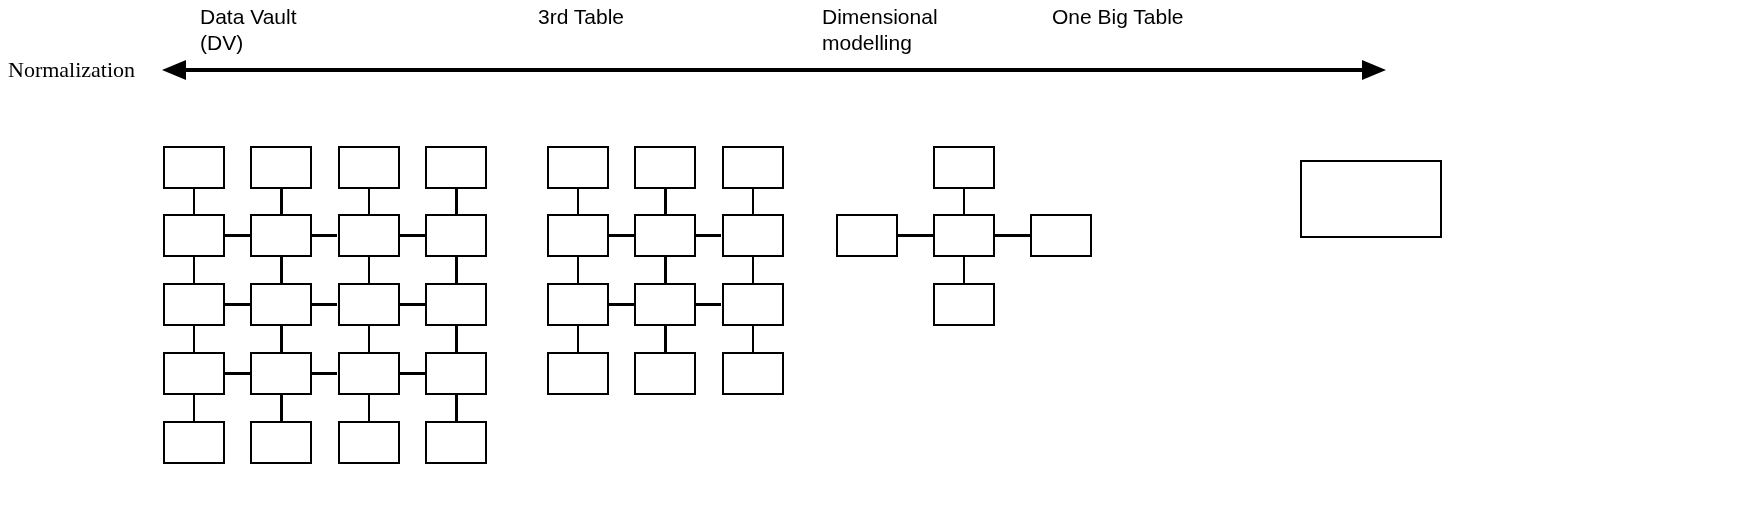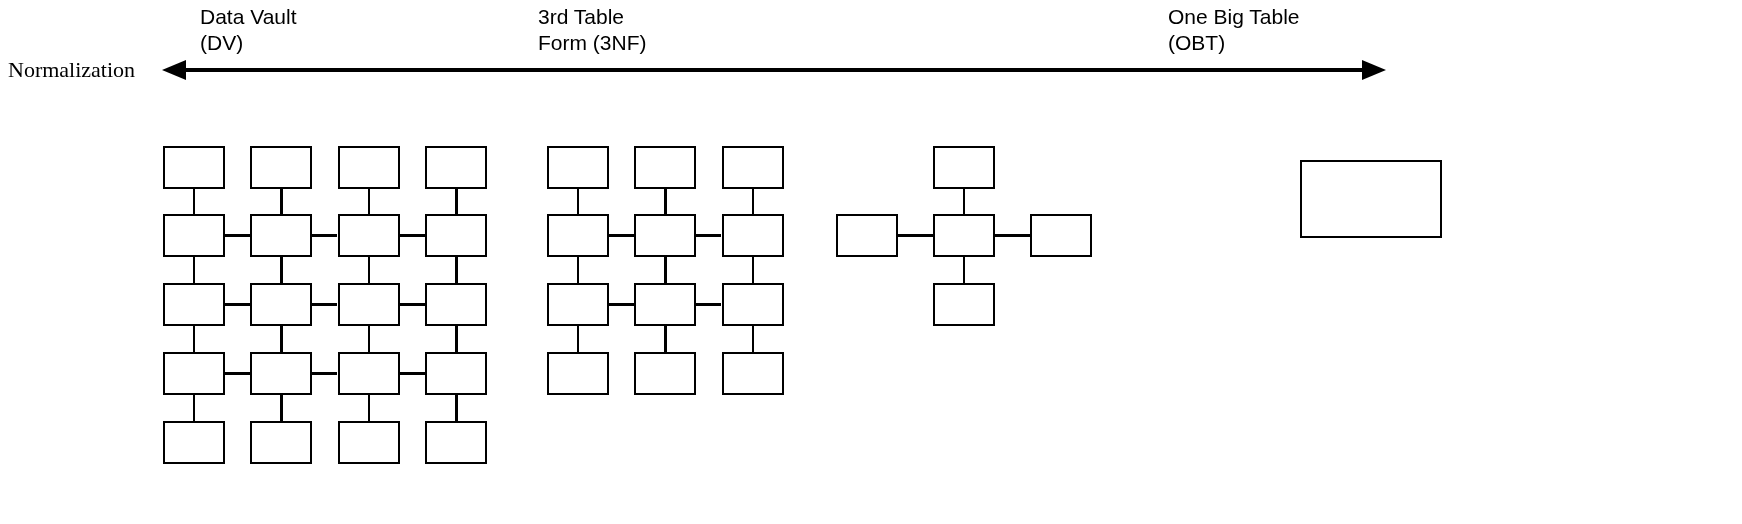--- a/index.html
+++ b/index.html
@@ -47,21 +47,21 @@
     text-align: left;
     font-size: 21px;
     line-height: 26px;
     color: #000;
   }
   .column-heading .line { display: block; }
 
   #heading-dv   { left: 200px; }
   #heading-3nf  { left: 538px; }
   #heading-dim  { left: 822px; }
-  #heading-obt  { left: 1168px; }
+  #heading-obt  { left: 1052px; }
 
   
   .model-cluster { position: absolute; }
 
   .entity-box {
     position: absolute;
     box-sizing: border-box;
     border: 2.5px solid #000000;
     background: #ffffff;
     z-index: 2;
@@ -93,27 +93,29 @@
 
 <div id="canvas">
 
   <div class="column-heading" id="heading-dv">
     <span class="line">Data Vault</span>
     <span class="line">(DV)</span>
   </div>
 
   <div class="column-heading" id="heading-3nf">
     <span class="line">3rd Table</span>
-    <span class="line">Form (3NF)</span>
-  </div>
-
+  </div>
+
+  <div class="column-heading" id="heading-dim">
+    <span class="line">Dimensional</span>
+    <span class="line">modelling</span>
+  </div>
 
   <div class="column-heading" id="heading-obt">
     <span class="line">One Big Table</span>
-    <span class="line">(OBT)</span>
   </div>
 
   <div class="axis-label" id="axis-label-left">Normalization</div>
 
 
   <svg id="spectrum-arrow" viewBox="0 0 1228 36">
     <line x1="16" y1="18" x2="1212" y2="18" stroke="#000000" stroke-width="4"></line>
     <polygon points="2,18 26,8 26,28" fill="#000000"></polygon>
     <polygon points="1226,18 1202,8 1202,28" fill="#000000"></polygon>
   </svg>

